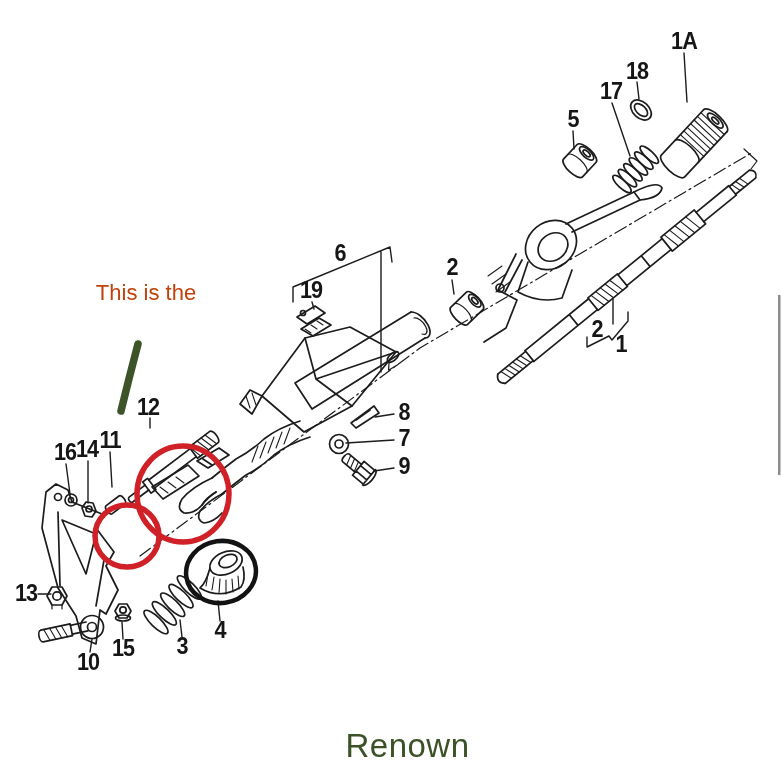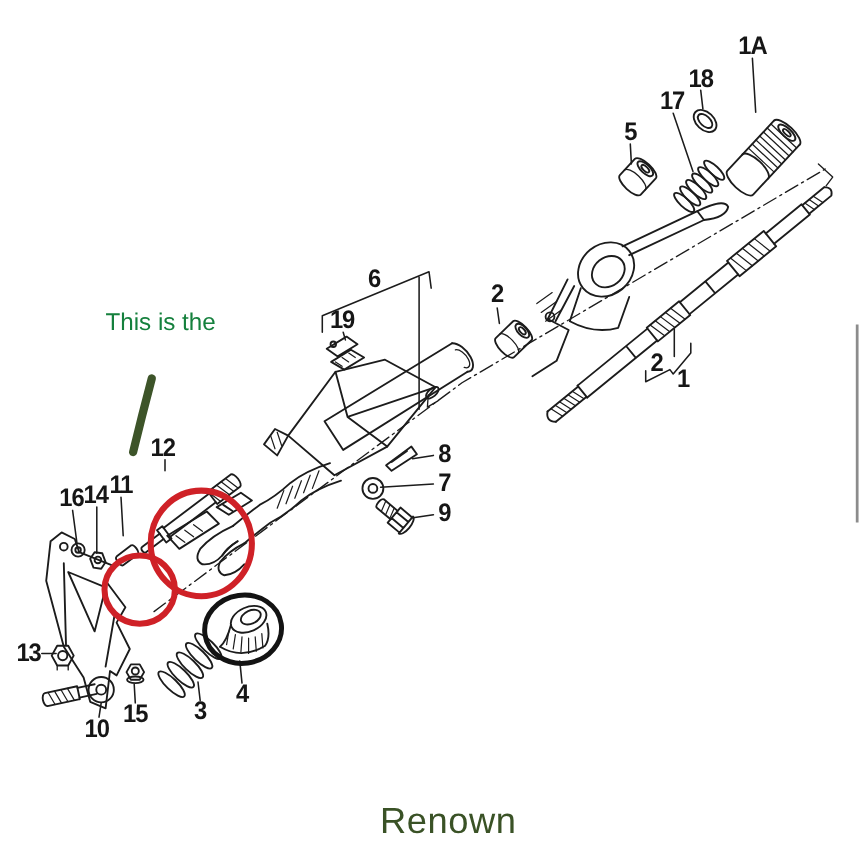--- a/index.html
+++ b/index.html
@@ -264,17 +264,17 @@
     <div class="part-label" style="left: 110px; top: 441px;">11</div>
     <div class="part-label" style="left: 87px; top: 450px;">14</div>
     <div class="part-label" style="left: 65px; top: 453px;">16</div>
     <div class="part-label" style="left: 26px; top: 594px;">13</div>
     <div class="part-label" style="left: 88px; top: 663px;">10</div>
     <div class="part-label" style="left: 123px; top: 649px;">15</div>
     <div class="part-label" style="left: 182px; top: 647px;">3</div>
     <div class="part-label" style="left: 220px; top: 631px;">4</div>
   </div>
 
-<div class="annotation" style="color: #15803d;">
+<div class="annotation" style="color: #c2410c;">
   <div>This is the</div>
 </div>
 
 <div class="brand" style="color: rgb(58, 82, 38);">Renown</div>
 
 </body></html>

